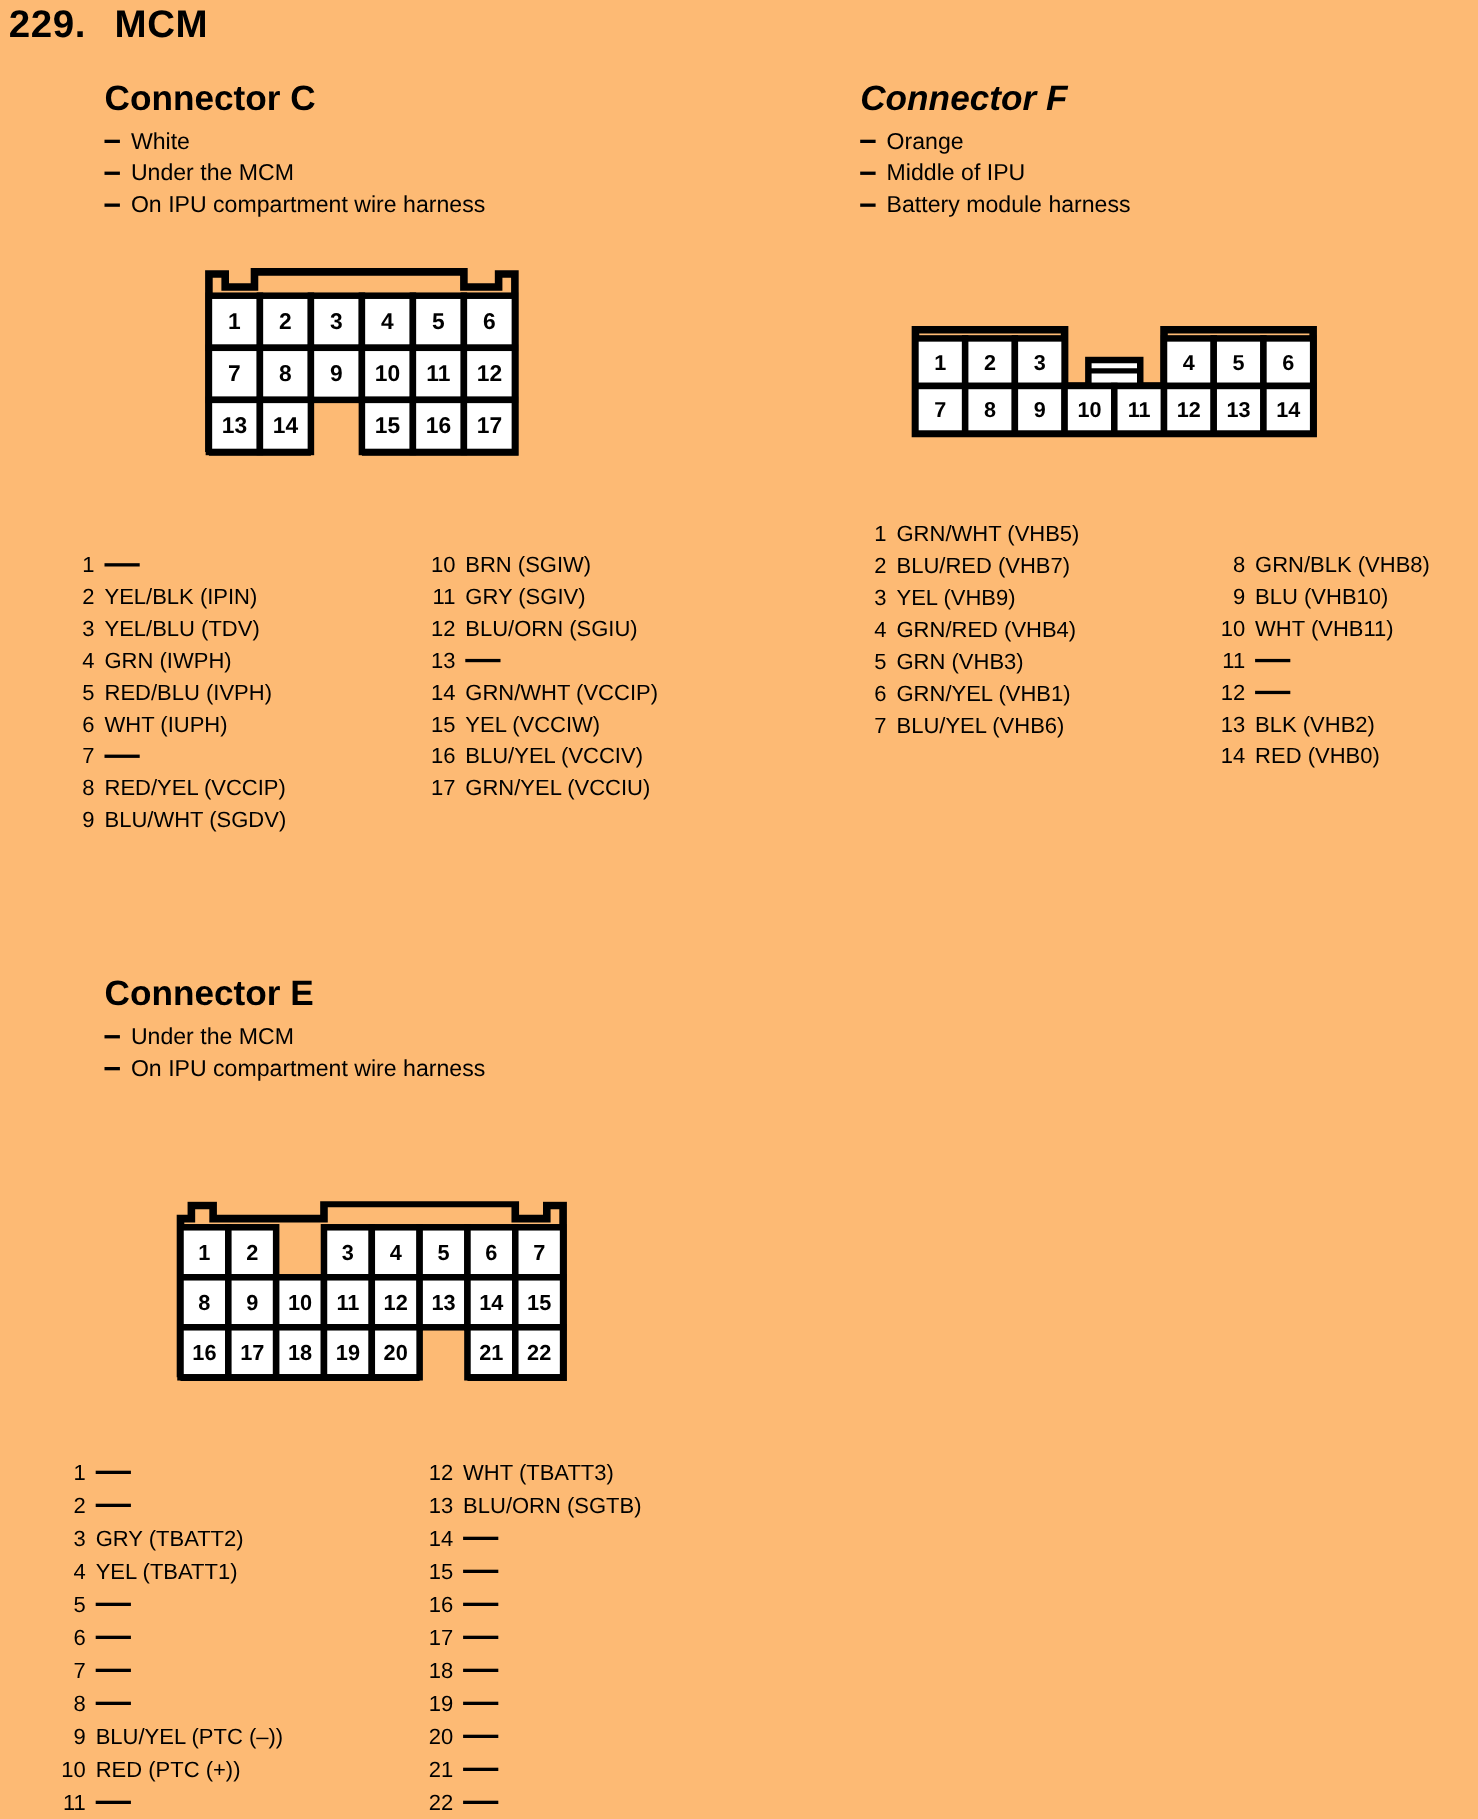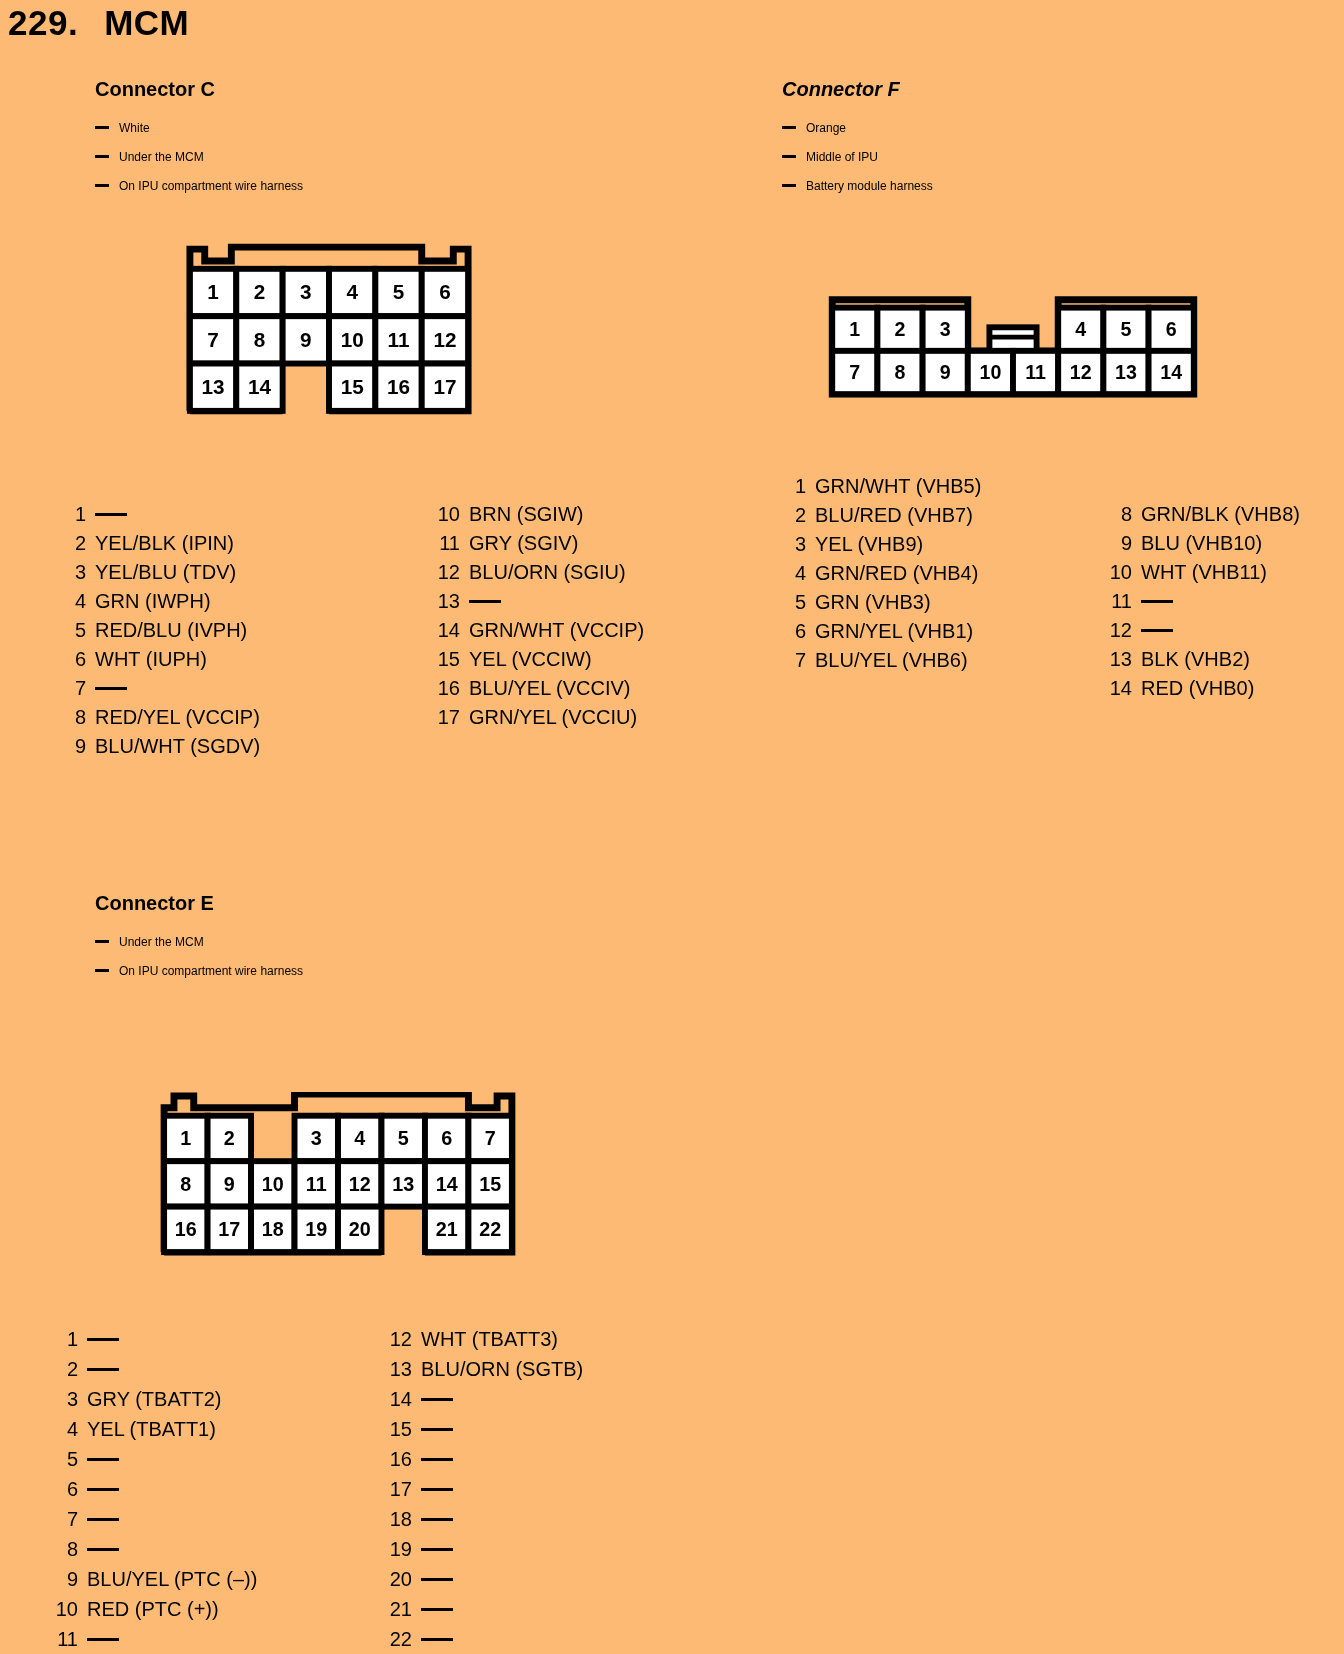--- a/index.html
+++ b/index.html
@@ -1,36 +1,36 @@
 <!DOCTYPE html>
 <html><head>
 <meta charset="utf-8">
 <style>
   html,body{margin:0;padding:0;background:#fff;}
   .page{position:relative;width:1344px;height:1654px;background:#fdba74;overflow:hidden;
         font-family:"Liberation Sans","DejaVu Sans",sans-serif;color:#000;}
   h1.page-title{position:absolute;left:8px;top:4px;margin:0;font-size:35px;line-height:38px;
         font-weight:bold;letter-spacing:0.5px;}
   h1 .t-num{margin-right:26px;}
-  h2.conn-title{position:absolute;margin:0;font-size:20px;line-height:31px;font-weight:bold;}
+  h2.conn-title{position:absolute;margin:0;font-size:32px;line-height:31px;font-weight:bold;}
   .notes{position:absolute;}
-  .note-row{height:29px;line-height:29px;font-size:12px;white-space:nowrap;}
+  .note-row{height:29px;line-height:29px;font-size:21px;white-space:nowrap;}
   .note-dash{display:inline-block;width:14px;height:3px;background:#000;vertical-align:middle;
         margin-right:10px;margin-top:-2px;}
   .conn-svg{position:absolute;}
   .pinlist{position:absolute;}
   .pin-row{height:29px;line-height:29px;font-size:20px;white-space:nowrap;}
   .pin-row.rh30{height:30px;line-height:30px;}
   .pin-num{display:inline-block;width:30px;text-align:right;margin-right:9px;}
   .pin-label{display:inline;}
   .pin-dash{display:inline-block;width:32px;height:3px;background:#000;vertical-align:middle;margin-top:-2px;}
   
   #title-c{left:95px;top:74px;}   #notes-c{left:95px;top:114px;}
   #svg-c{left:184px;top:243px;}
-  #list-c-left{left:56px;top:500px;}  #list-c-right{left:384px;top:500px;margin-left:46px;}
+  #list-c-left{left:56px;top:500px;}  #list-c-right{left:384px;top:500px;}
   #title-f{left:782px;top:74px;font-style:italic;}  #notes-f{left:782px;top:114px;}
   #svg-f{left:826px;top:288px;}
   #list-f-left{left:776px;top:472px;} #list-f-right{left:1102px;top:500px;}
   #title-e{left:95px;top:888px;}  #notes-e{left:95px;top:928px;}
   #svg-e{left:158px;top:1092px;}
   #list-e-left{left:48px;top:1324px;} #list-e-right{left:382px;top:1324px;}
 </style>
 </head>
 <body>
 

